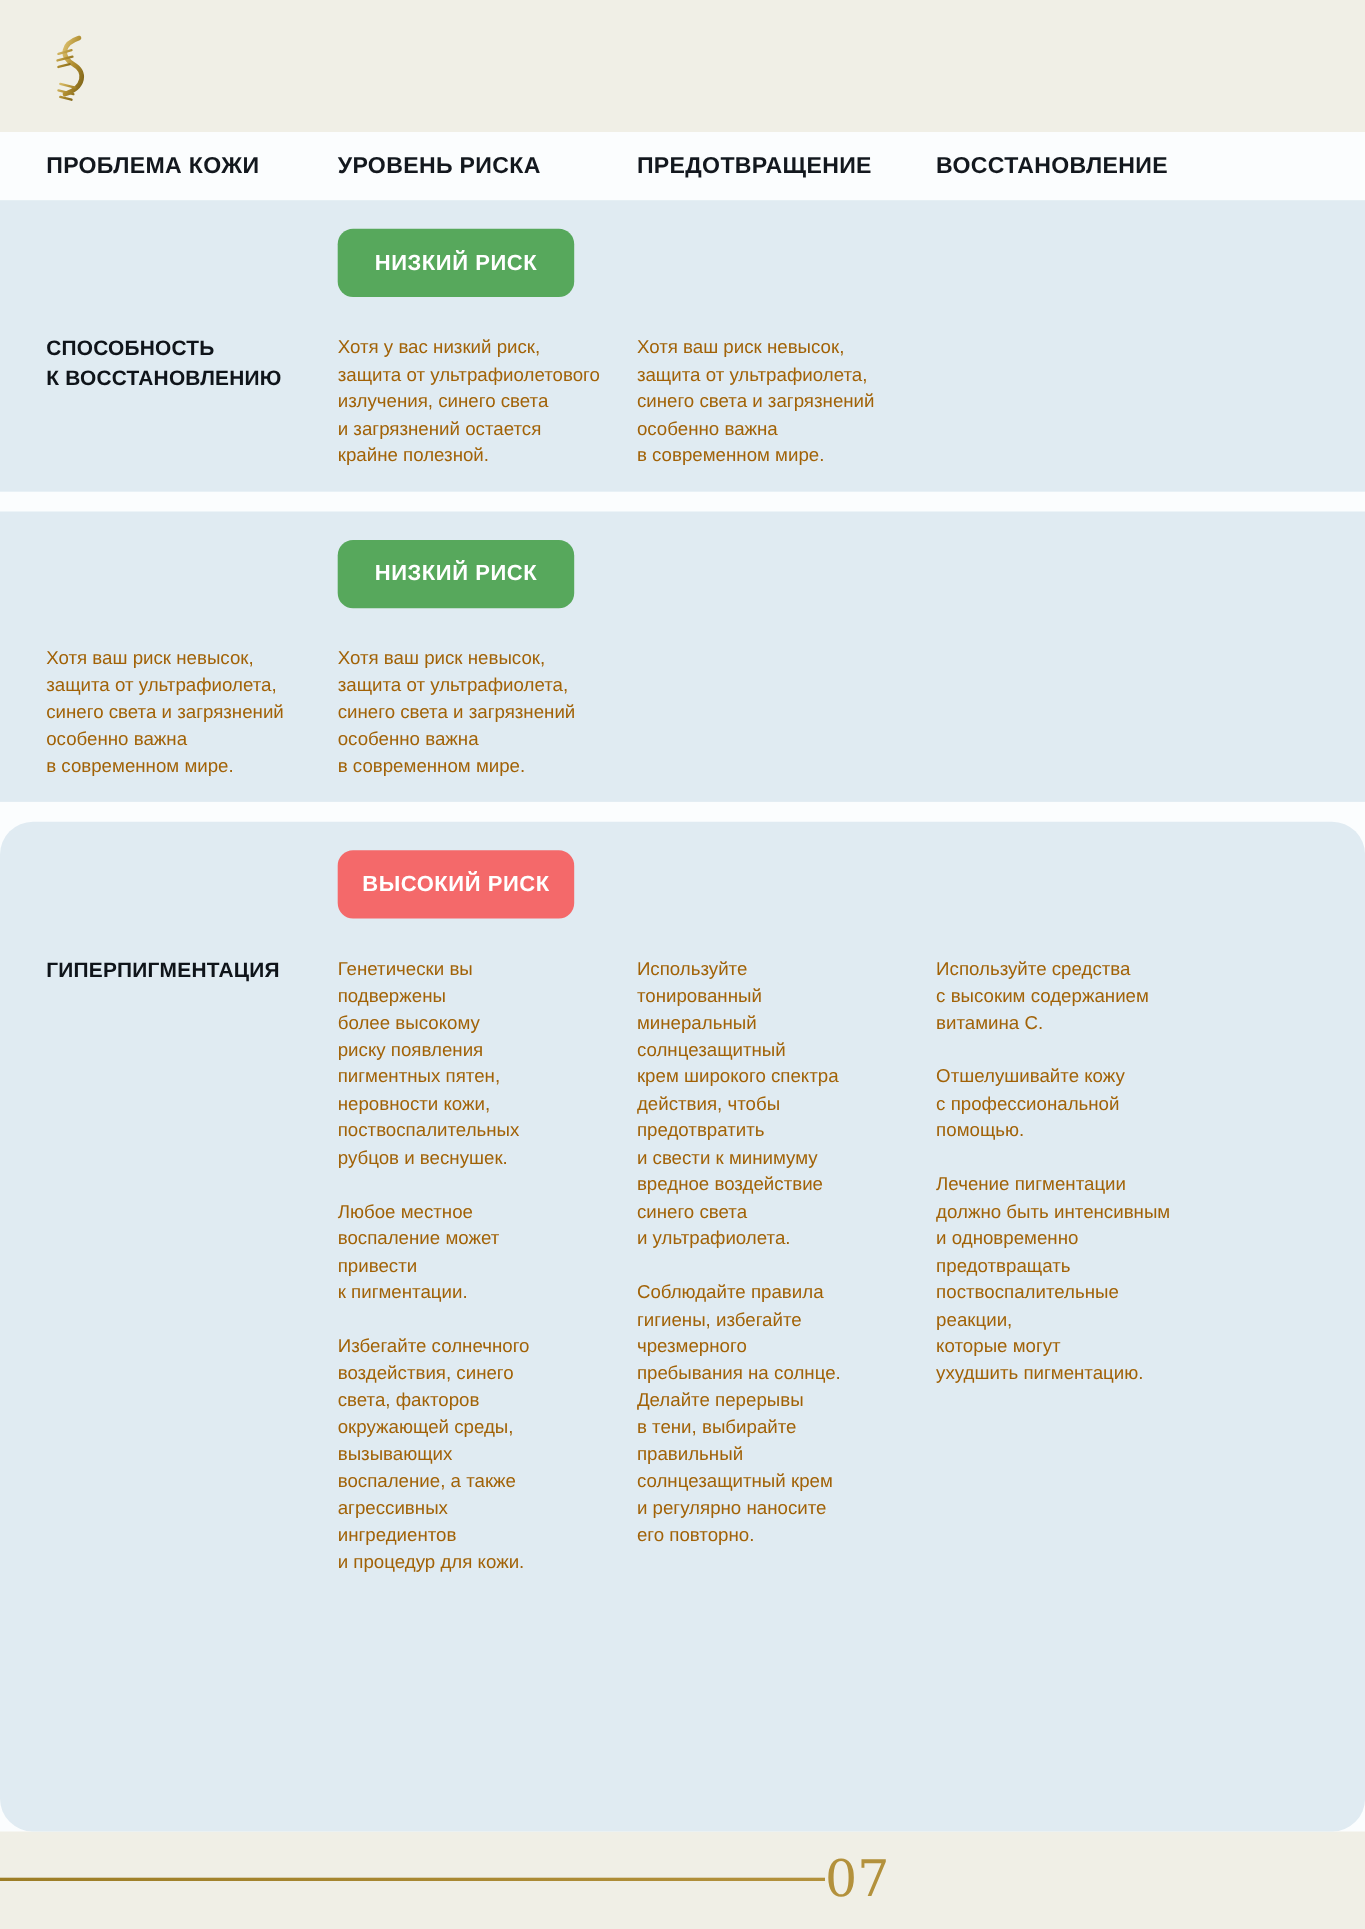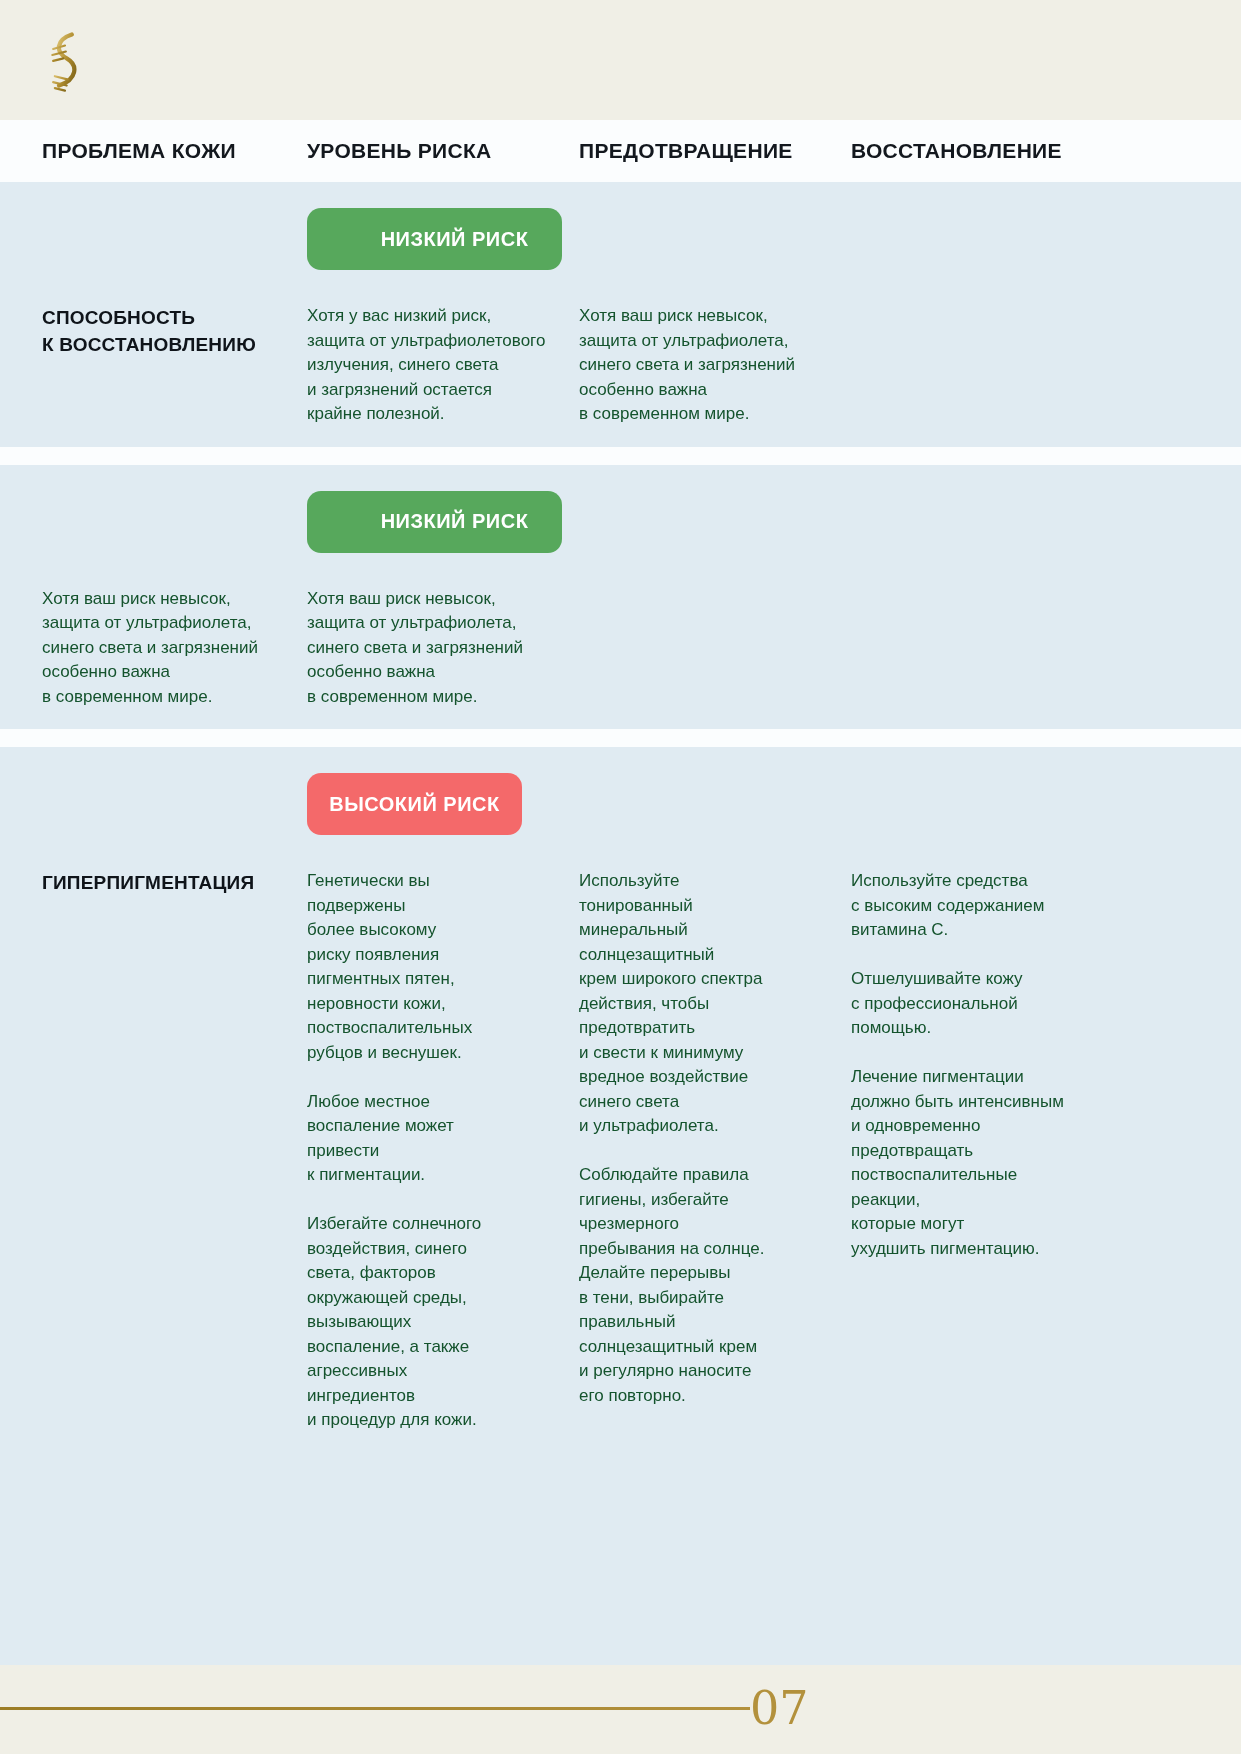--- a/index.html
+++ b/index.html
@@ -40,51 +40,51 @@
   }
 
   .risk-section {
     background:#e0ebf2;
     padding:26px 0 20px 0;
     box-sizing:border-box;
   }
   .risk-section + .risk-section { margin-top:18px; }
   .section-1 { min-height:258px; }
   .section-2 { min-height:258px; }
-  .section-3 { min-height:918px; }
+  .section-3 { min-height:918px;border-radius:30px; }
 
   .badge {
     width:215px;
     height:62px;
     border-radius:14px;
     display:flex;
     align-items:center;
     justify-content:center;
     color:#ffffff;
     font-weight:700;
     font-size:20px;
     letter-spacing:0.5px;
   }
-  .badge--low  { background:#57a85c;padding-left:40px; }
+  .badge--low  { background:#57a85c; }
   .badge--high { background:#f4696a; }
 
   .text-row { margin-top:34px; }
   .problem {
     font-weight:800;
     font-size:19px;
     line-height:27px;
     color:#0f141a;
     white-space:pre-line;
     padding-right:18px;
     letter-spacing:0.2px;
   }
   .cell {
     font-size:17px;
     line-height:24.5px;
-    color:#14532d;
+    color:#a16207;
     white-space:pre-line;
     padding-right:14px;
   }
 
   .footer {
     display:flex;
     align-items:center;
     margin-top:20px;
     background:#f0efe6;
   }

